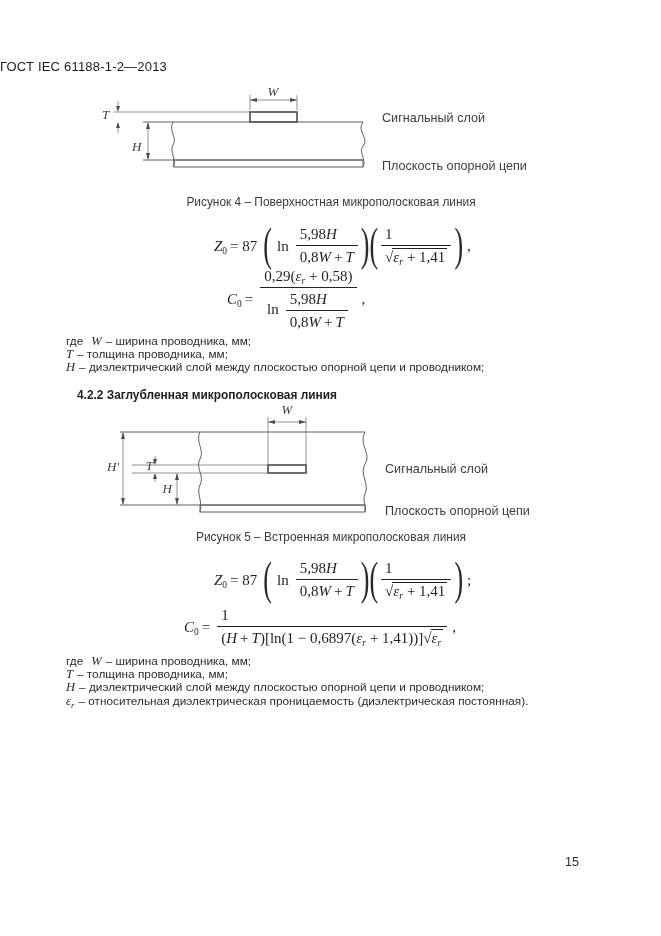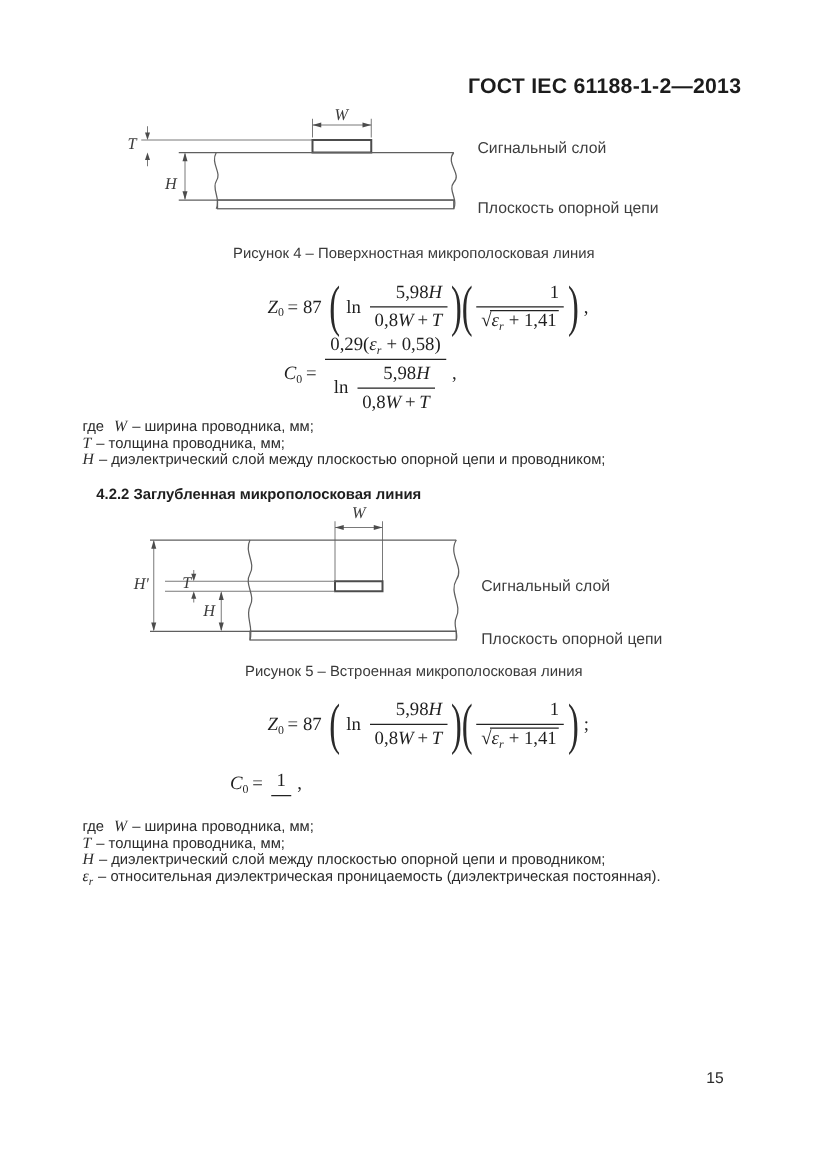--- a/index.html
+++ b/index.html
@@ -3,22 +3,22 @@
 <meta charset="utf-8">
 <style>
   html,body{margin:0;padding:0;}
   body{
     width:661px;height:936px;position:relative;background:#ffffff;
     font-family:"Liberation Sans", sans-serif;color:#2a2a2a;overflow:hidden;
   }
   .abs{position:absolute;}
 
   
-  .doc-header{position:absolute;top:59px;left:0;right:68px;text-align:right;
-    font-size:17px;font-weight:bold;color:#1c1c1c;letter-spacing:.2px;}
+  .doc-header{position:absolute;top:59px;left:0;right:68px;
+    font-size:13px;font-weight:normal;color:#1c1c1c;letter-spacing:.2px;}
 
   
   .fig-caption{position:absolute;left:75px;width:512px;text-align:center;
     font-size:11.9px;color:#3a3a3a;}
 
   
   .where-block{position:absolute;left:66px;font-size:11.8px;line-height:13.2px;color:#2b2b2b;}
   .where-line{white-space:nowrap;}
   .lead{margin-right:8px;}
   .wvar{font-family:"Liberation Serif", serif;font-style:italic;font-size:12.6px;margin-right:4px;}
@@ -32,21 +32,21 @@
   .formula .grp{display:inline-block;}
   .formula .it{font-style:italic;}
   .formula .up{font-style:normal;}
   .formula sub{font-size:9.5px;vertical-align:-3px;line-height:0;}
   .formula sub.it{font-style:italic;}
   .formula .eq{margin:0 5px 0 3px;}
   .formula .end{margin-left:3px;align-self:center;}
   .plus{margin:0 3px;}
   .gapl{margin-left:4px;}
   .frac{display:inline-flex;flex-direction:column;vertical-align:middle;margin:0 2px;}
-  .frac .num{display:block;text-align:right;border-bottom:1px solid #222;padding:0 4px 2px;}
+  .frac .num{display:block;text-align:left;border-bottom:1px solid #222;padding:0 4px 2px;}
   .frac .den{display:block;text-align:center;padding:3px 4px 0;}
   .lnop{margin-right:5px;font-style:normal;}
   .bigp{display:inline-block;font-size:26px;font-weight:400;line-height:1;
     transform:scaleY(1.75);font-style:normal;color:#2a2a2a;margin:0 1px;}
   .sqrt .rsign{font-style:normal;}
   .radicand{border-top:1px solid #222;padding:0 2px 0 1px;margin-left:-1px;}
 
   .page-number{position:absolute;font-size:12.5px;color:#2b2b2b;text-align:right;}
 
   
@@ -198,20 +198,21 @@
   </span>
   <span class="bigp">)</span>
   <span class="grp end up">;</span>
 </div>
 
 <div class="formula" style="left:184px;top:604px;height:46px;">
   <span class="grp"><span class="it">C</span><sub class="up">0</sub></span>
   <span class="grp eq up">=</span>
   <span class="frac">
     <span class="num"><span class="up">1</span></span>
+    <span class="den"><span class="up">(</span><span class="it">H</span><span class="up plus">+</span><span class="it">T</span><span class="up">)[ln(1 − 0,6897(</span><span class="it">ε</span><sub class="it">r</sub><span class="up gapl">+ 1,41))]</span><span class="sqrt"><span class="rsign">√</span><span class="radicand"><span class="it">ε</span><sub class="it">r</sub></span></span></span>
   </span>
   <span class="grp end up">,</span>
 </div>
 
 <div class="where-block" style="top:655px;">
   <div class="where-line"><span class="lead">где</span><span class="wvar">W</span><span>– ширина проводника, мм;</span></div>
   <div class="where-line"><span class="wvar">T</span><span>– толщина проводника, мм;</span></div>
   <div class="where-line"><span class="wvar">H</span><span>– диэлектрический слой между плоскостью опорной цепи и проводником;</span></div>
   <div class="where-line"><span class="wvar" style="margin-right:0;">ε</span><sub class="wvar" style="font-size:9px;margin-right:4px;">r</sub><span>– относительная диэлектрическая проницаемость (диэлектрическая постоянная).</span></div>
 </div>

